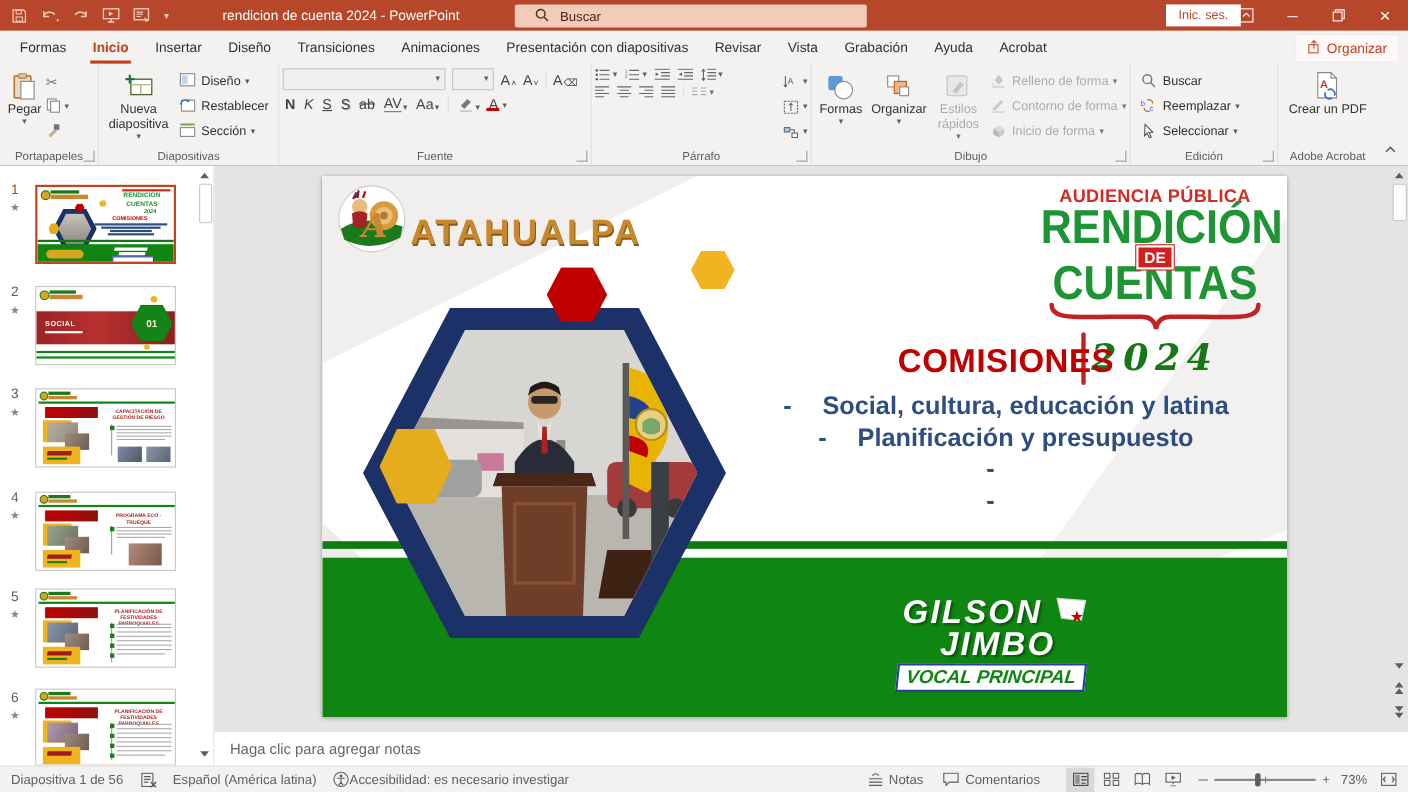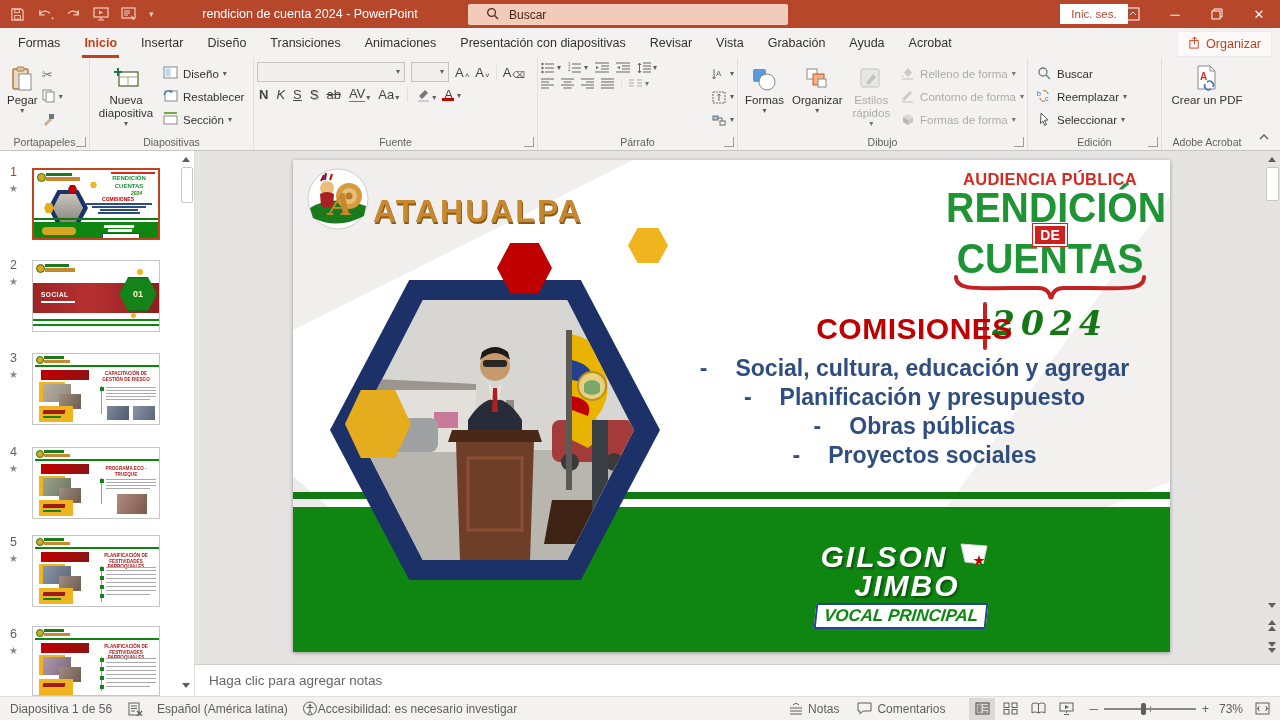--- a/index.html
+++ b/index.html
@@ -462,21 +462,21 @@
               </svg></span>
             <span>Contorno de forma</span>
             <span class="chev">▾</span>
           </span>
         <span class="srow dis">
             <span class="ico16"><svg width="15" height="14" viewBox="0 0 15 14">
                 <path d="M3 5 L8 2 L13 5 L8 8 Z" fill="#D2D0CE"></path>
                 <path d="M3 5 L8 8 L8 13 L3 10 Z" fill="#A19F9D"></path>
                 <path d="M13 5 L8 8 L8 13 L13 10 Z" fill="#BDBBB9"></path>
               </svg></span>
-            <span>Formas de forma</span>
+            <span>Inicio de forma</span>
             <span class="chev">▾</span>
           </span>
       </div>
       <div class="rglabel">Dibujo</div>
       <div class="launcher"></div>
     </div>
 
     <div class="rgroup" style="width:134px;">
       <div class="smallcol" style="padding-left:6px;">
         <span class="srow">
@@ -735,33 +735,31 @@
           </svg>
         </div>
         <div class="year">2024</div>
       </div>
       <div class="m" style="left:690px;top:142px;width:4px;height:48px;background:#C42222;border-radius:2px;"></div>
 
       <div class="content">
         <div class="heading">COMISIONES</div>
         <div class="li">
             <span class="dash">-</span>
-            <span>Social, cultura, educación y agregar</span>
+            <span>Social, cultura, educación y latina</span>
           </div>
         <div class="li">
             <span class="dash">-</span>
             <span>Planificación y presupuesto</span>
           </div>
         <div class="li">
             <span class="dash">-</span>
-            <span>Obras públicas</span>
           </div>
         <div class="li">
             <span class="dash">-</span>
-            <span>Proyectos sociales</span>
           </div>
       </div>
 
       <div class="rule"></div>
       <div class="band"></div>
 
       <div class="hexnavy hx"></div>
       <div class="hexphoto hx">
         <svg width="278" height="260" viewBox="0 0 278 260">
           <rect width="278" height="260" fill="#D8D6D2"></rect>

